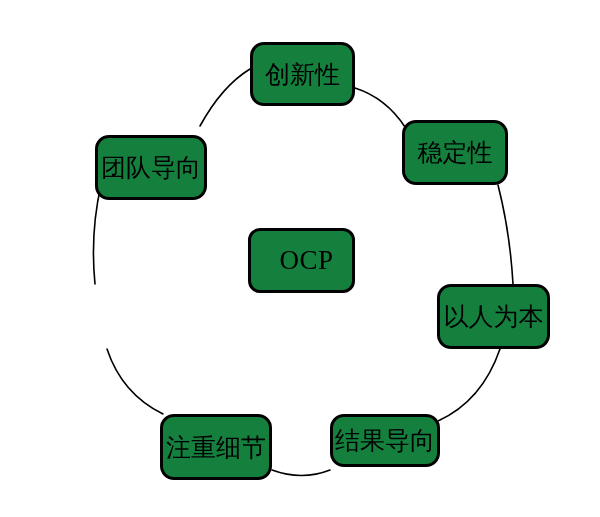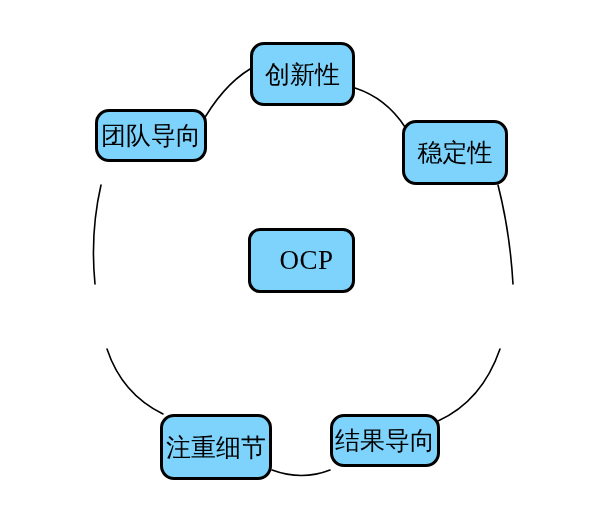--- a/index.html
+++ b/index.html
@@ -18,21 +18,21 @@
   #arc-layer {
     position: absolute;
     left: 0;
     top: 0;
     width: 600px;
     height: 517px;
   }
   .node {
     position: absolute;
     box-sizing: border-box;
-    background: #7dd3fc;
+    background: #15803d;
     border: 3px solid #000000;
     border-radius: 14px;
     display: flex;
     align-items: center;
     justify-content: center;
     z-index: 5;
   }
   .node-label {
     font-family: "DejaVu Sans", "Liberation Sans", sans-serif;
     font-size: 25px;
@@ -70,31 +70,34 @@
   </svg>
 
   <div class="node" style="left: 250px; top: 42px; width: 105px; height: 64px;">
     <span class="node-label">创新性</span>
   </div>
 
   <div class="node" style="left: 402px; top: 120px; width: 106px; height: 65px;">
     <span class="node-label">稳定性</span>
   </div>
 
+  <div class="node" style="left: 437px; top: 284px; width: 113px; height: 65px;">
+    <span class="node-label">以人为本</span>
+  </div>
 
   <div class="node" style="left: 330px; top: 414px; width: 110px; height: 53px;">
     <span class="node-label">结果导向</span>
   </div>
 
   <div class="node" style="left: 160px; top: 414px; width: 112px; height: 66px; justify-content: center;">
     <span class="node-label">注重细节</span>
   </div>
 
 
-  <div class="node" style="left: 95px; top: 109px; width: 112px; height: 53px;">
+  <div class="node" style="left: 95px; top: 135px; width: 112px; height: 65px;">
     <span class="node-label">团队导向</span>
   </div>
 
   <div class="node center" style="left: 248px; top: 228px; width: 107px; height: 65px; padding-left: 10px;">
     <span class="node-label">OCP</span>
   </div>
 
 </div>
 
 </body></html>

